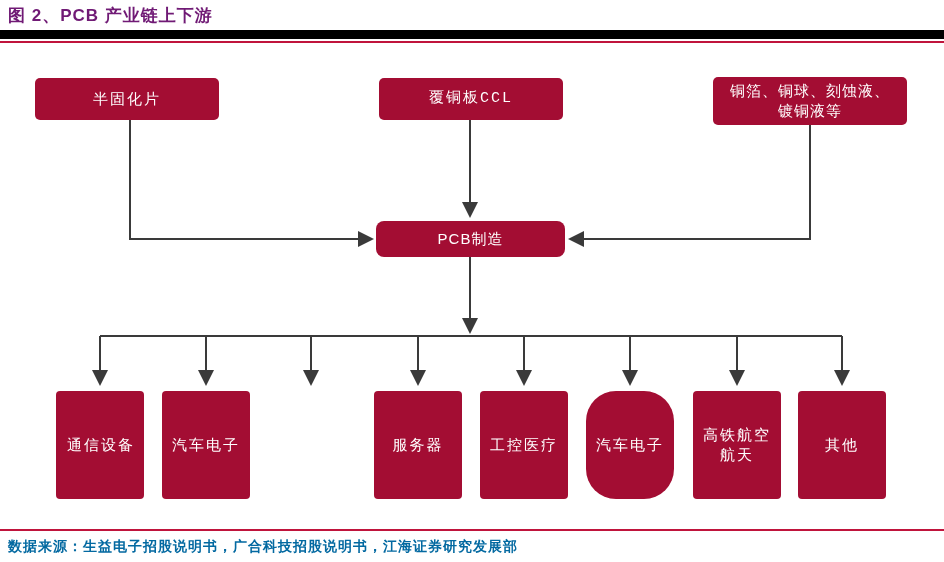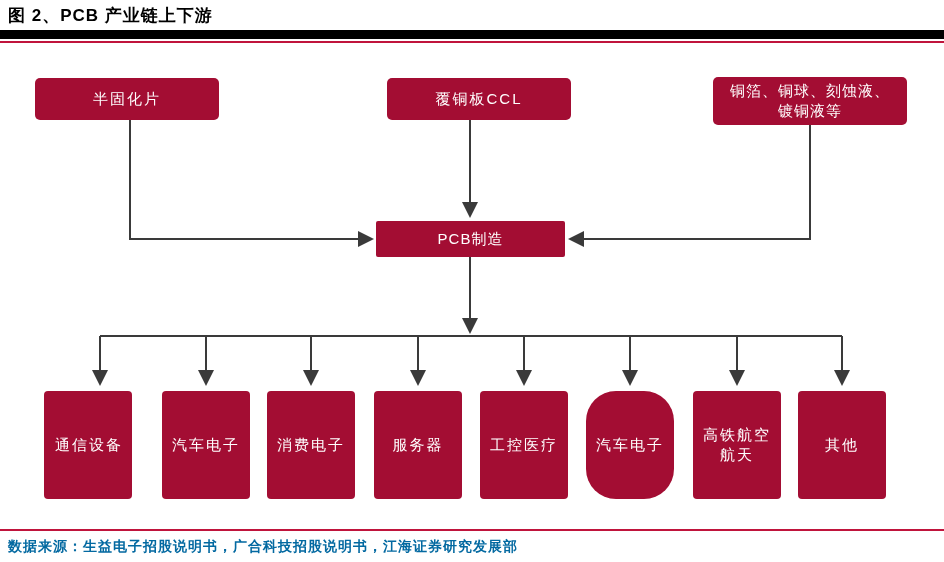--- a/index.html
+++ b/index.html
@@ -7,21 +7,21 @@
   body {
     width: 944px; height: 562px;
     font-family: "Liberation Sans", "DejaVu Sans", sans-serif;
     overflow: hidden;
   }
   .page { position: relative; width: 944px; height: 562px; background: #ffffff; }
 
   
   .fig-title {
     position: absolute; left: 8px; top: 4px;
-    font-size: 17px; font-weight: bold; color: #000000;
+    font-size: 17px; font-weight: bold; color: #701a75;
     letter-spacing: 1px;
     font-family: "Liberation Sans", "DejaVu Sans", sans-serif;
   }
   .black-bar { position: absolute; left: 0; top: 30px; width: 944px; height: 9px; background: #000000; }
   .red-rule-top { position: absolute; left: 0; top: 41px; width: 944px; height: 2px; background: #c0143c; }
 
   
   .connectors { position: absolute; left: 0; top: 0; width: 944px; height: 562px; }
 
   
@@ -29,25 +29,25 @@
     position: absolute;
     background: #a30d33;
     color: #ffffff;
     display: flex; align-items: center; justify-content: center;
     text-align: center;
     border-radius: 5px;
     line-height: 1.35;
   }
   .node-up { top: 78px; height: 42px; width: 184px; font-size: 15px; letter-spacing: 2px; }
   .node-up-a { left: 35px; }
-  .node-up-b { left: 387px; }
+  .node-up-b { left: 379px; font-family: Liberation Mono, monospace; }
   .node-up-c { left: 713px; top: 77px; width: 194px; height: 48px; padding: 2px 17px; letter-spacing: 1px; }
   .node-center {
     left: 376px; top: 221px; width: 189px; height: 36px;
-    font-size: 15px; letter-spacing: 1px; border-radius: 2px;
+    font-size: 15px; letter-spacing: 1px; border-radius: 8px;
   }
   .node-down {
     top: 391px; width: 88px; height: 108px;
     font-size: 15px; letter-spacing: 2px;
     padding: 4px 8px; border-radius: 4px;
   }
 
   
   .red-rule-bottom { position: absolute; left: 0; top: 529px; width: 944px; height: 2px; background: #c0143c; }
   .source-line {
@@ -91,23 +91,22 @@
     <path d="M737,336 V382" stroke="#3a3a3a" stroke-width="2" marker-end="url(#arrow)"></path>
     <path d="M842,336 V382" stroke="#3a3a3a" stroke-width="2" marker-end="url(#arrow)"></path>
   </svg>
 
   <div class="node node-up node-up-a">半固化片</div>
   <div class="node node-up node-up-b">覆铜板CCL</div>
   <div class="node node-up node-up-c">铜箔、铜球、刻蚀液、镀铜液等</div>
 
   <div class="node node-center">PCB制造</div>
 
-  <div class="node node-down" style="left:44px;padding-left:10px;">通信设备</div>
+  <div class="node node-down" style="left:56px;padding-left:10px;">通信设备</div>
   <div class="node node-down" style="left:162px;">汽车电子</div>
-  <div class="node node-down" style="left:267px;">消费电子</div>
   <div class="node node-down" style="left:480px;">工控医疗</div>
   <div class="node node-down" style="left:374px;">服务器</div>
   <div class="node node-down" style="left:586px;border-radius:30px;">汽车电子</div>
   <div class="node node-down" style="left:693px;">高铁航空航天</div>
   <div class="node node-down" style="left:798px;">其他</div>
 
   <div class="red-rule-bottom"></div>
   <div class="source-line">数据来源：生益电子招股说明书，广合科技招股说明书，江海证券研究发展部</div>
 
 </div>

